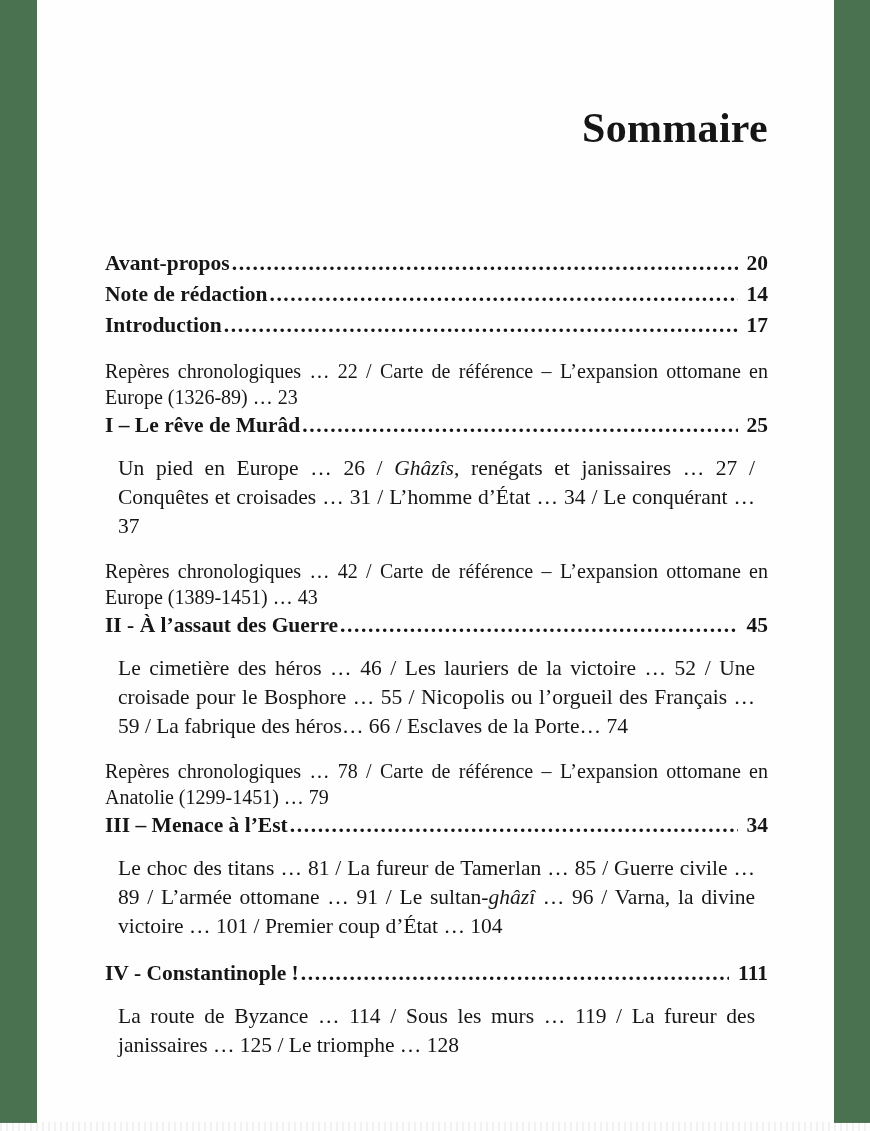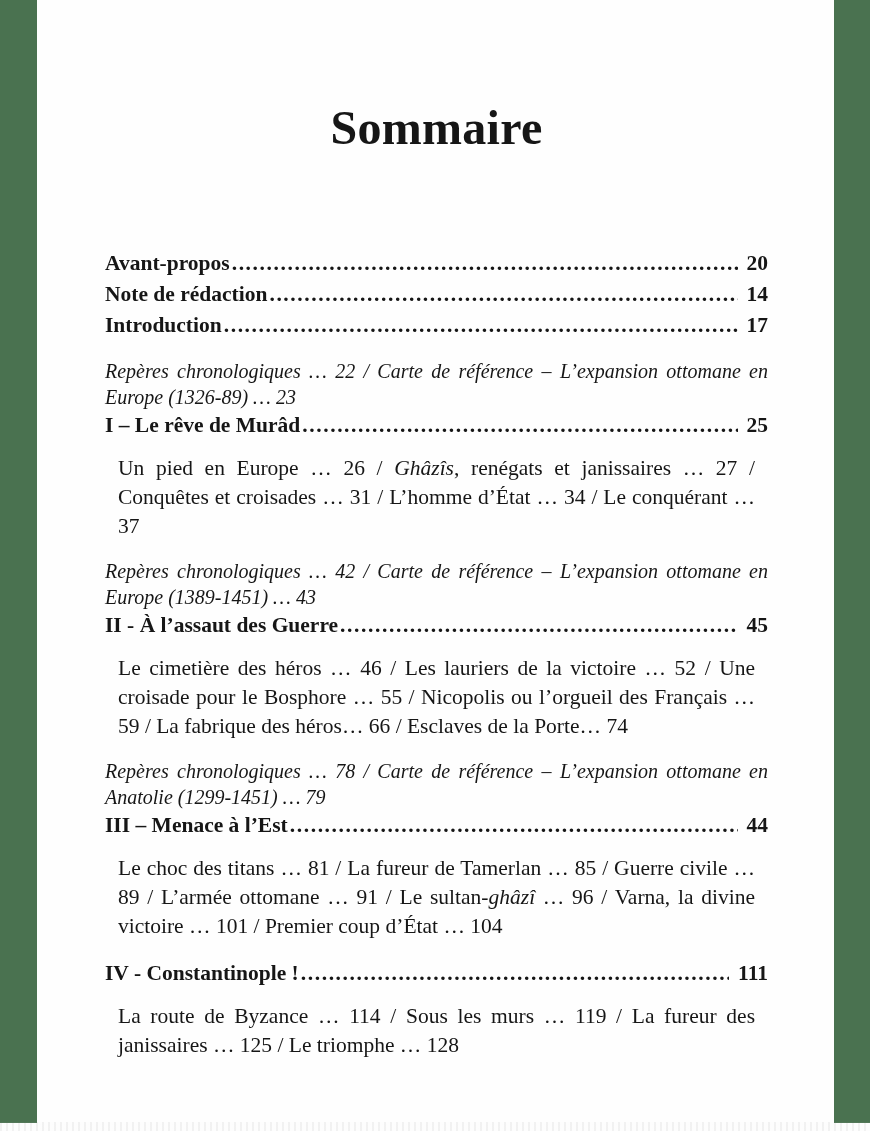--- a/index.html
+++ b/index.html
@@ -37,22 +37,22 @@
   }
   .content {
     position: absolute;
     left: 105px;
     top: 0;
     width: 663px;
     color: #161616;
   }
   .title {
     margin-top: 104px;
-    text-align: center;
-    font-size: 48px;
+    text-align: right;
+    font-size: 42px;
     line-height: 48px;
     font-weight: bold;
     letter-spacing: 0.3px;
   }
   .front-matter { margin-top: 96px; }
   .leader-row {
     display: flex;
     align-items: baseline;
     font-size: 21.5px;
     line-height: 31px;
@@ -67,21 +67,20 @@
   }
   .leader-dots::after {
     content: "....................................................................................................................................................";
     letter-spacing: 1.6px;
     font-weight: 600;
   }
   .page-num { padding-left: 7px; }
   .toc-section { margin-top: 17px; }
   .repere {
     margin: 0;
-    font-style: italic;
     font-size: 20px;
     line-height: 26px;
     text-align: justify;
   }
   .subentries {
     margin: 13px;
     font-size: 21.5px;
     line-height: 29px;
     text-align: justify;
   }
@@ -133,21 +132,21 @@
         <span class="page-num">45</span>
       </div>
       <p class="subentries"><span>Le cimetière des héros … 46 / Les lauriers de la victoire … 52 / Une croisade pour le Bosphore … 55 / Nicopolis ou l’orgueil des Français … 59 / La fabrique des héros… 66 / Esclaves de la Porte… 74</span></p>
     </section>
 
     <section class="toc-section">
       <p class="repere">Repères chronologiques … 78 / Carte de référence – L’expansion ottomane en Anatolie (1299-1451) … 79</p>
       <div class="leader-row">
         <span>III – Menace à l’Est</span>
         <span class="leader-dots"></span>
-        <span class="page-num">44</span>
+        <span class="page-num">34</span>
       </div>
       <p class="subentries"><span>Le choc des titans … 81 / La fureur de Tamerlan … 85 / Guerre civile … 89 / L’armée ottomane … 91 / Le sultan-</span><i>ghâzî</i><span> … 96 / Varna, la divine victoire … 101 / Premier coup d’État … 104</span></p>
     </section>
 
     <section class="toc-section">
       <div class="leader-row">
         <span>IV - Constantinople !</span>
         <span class="leader-dots"></span>
         <span class="page-num">111</span>
       </div>

